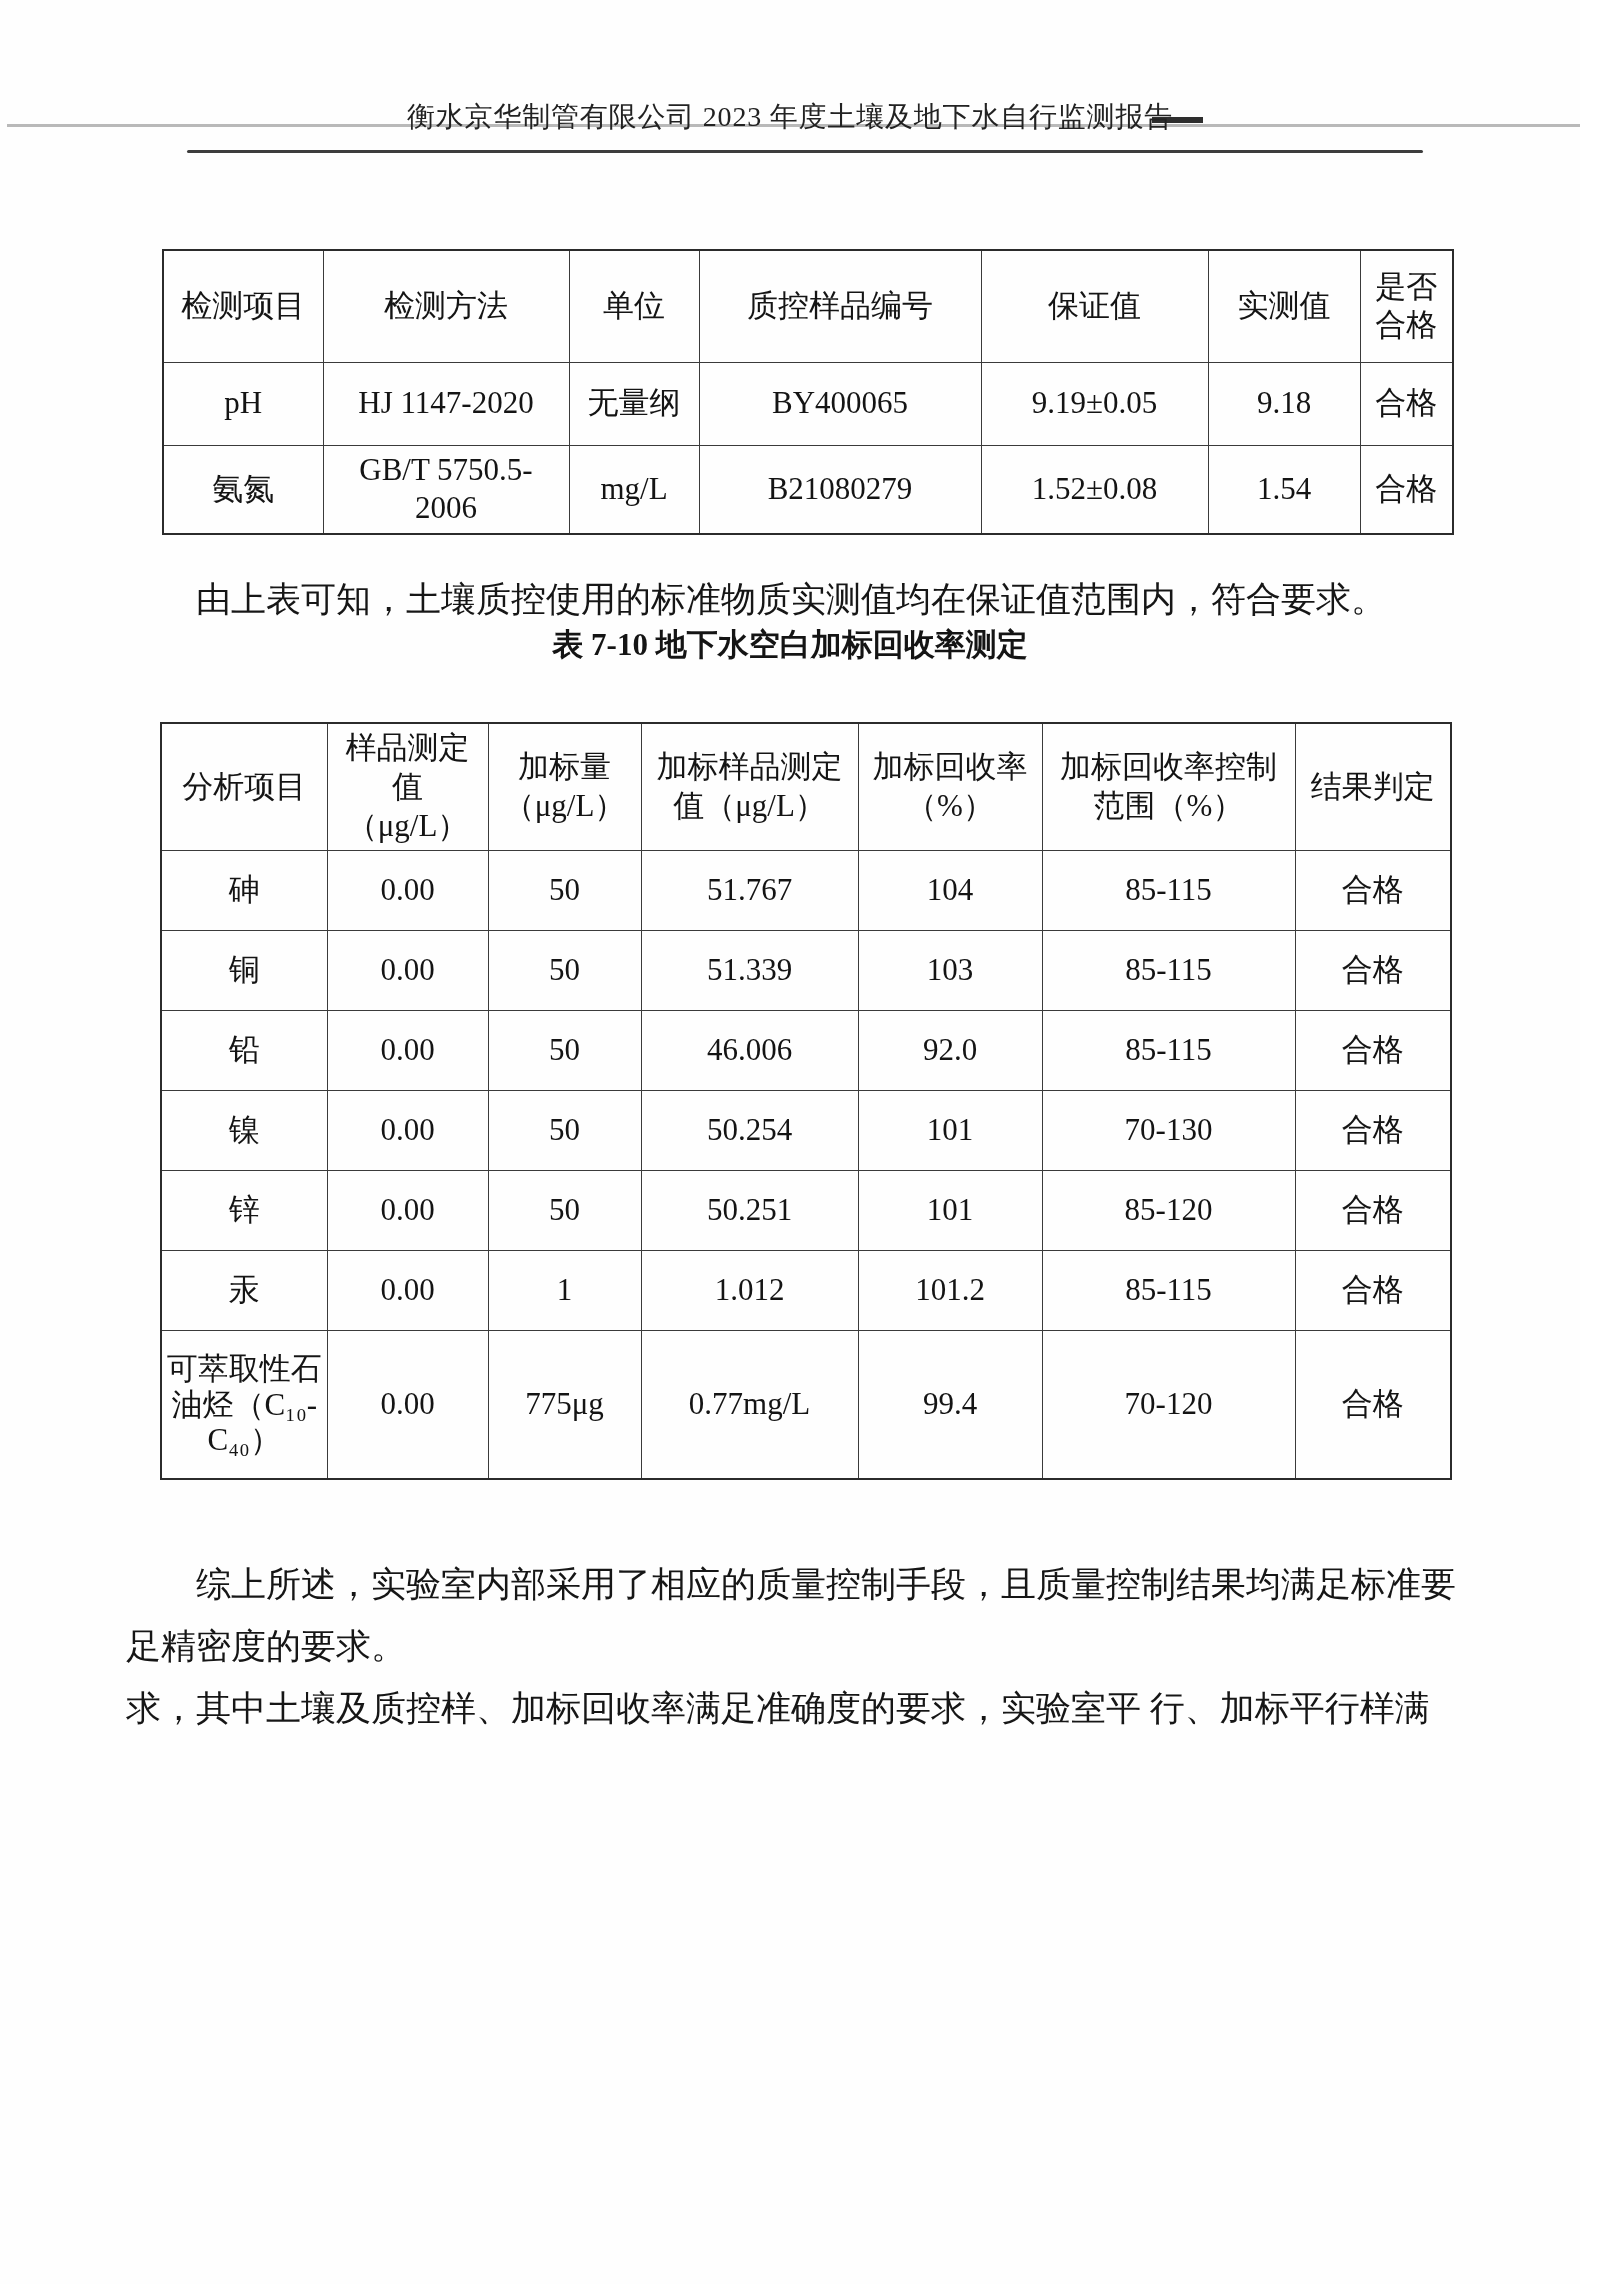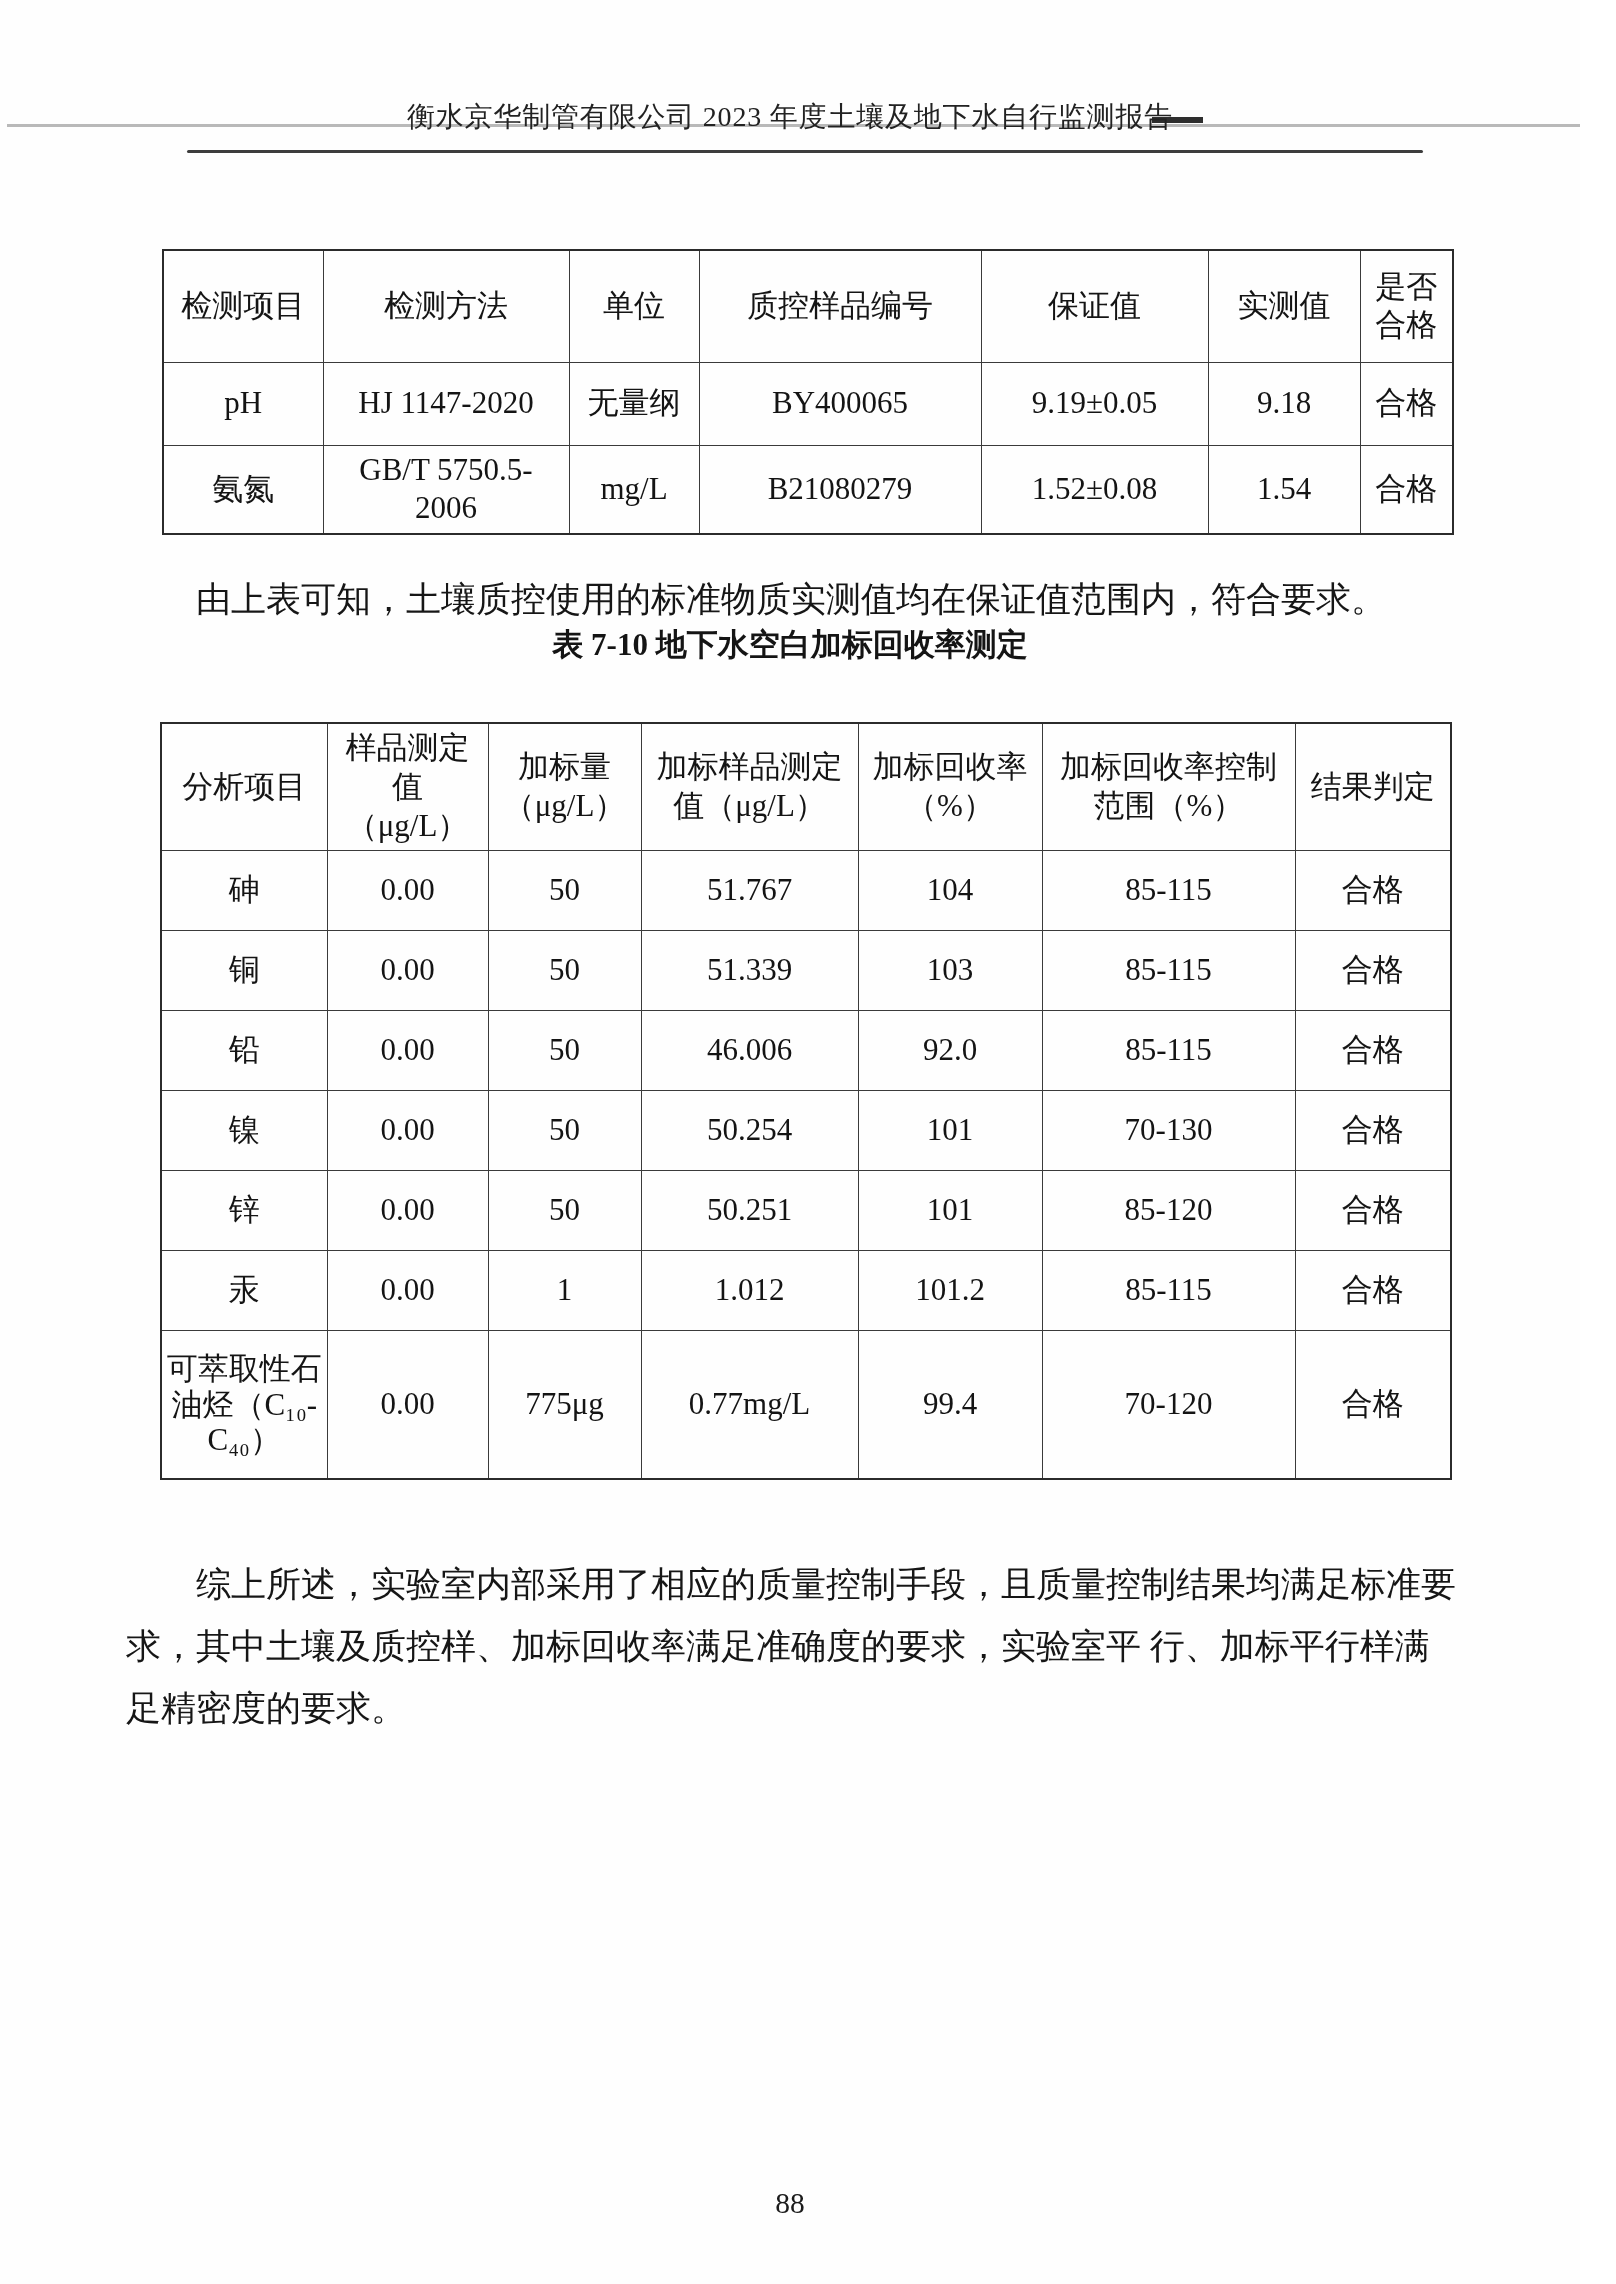--- a/index.html
+++ b/index.html
@@ -210,20 +210,19 @@
           <td>99.4</td>
           <td>70-120</td>
           <td>合格</td>
         </tr>
       </tbody>
   </table>
 
 
   <div class="para p3">
     <span class="pline first">综上所述，实验室内部采用了相应的质量控制手段，且质量控制结果均满足标准要</span>
+    <span class="pline">足精密度的要求。</span>
     <span class="pline">求，其中土壤及质控样、加标回收率满足准确度的要求，实验室平 行、加标平行样满</span>
-    <span class="pline">足精密度的要求。</span>
   </div>
 
-  <div class="page-num">88</div>
 
 </div>
 
 
 </body></html>

